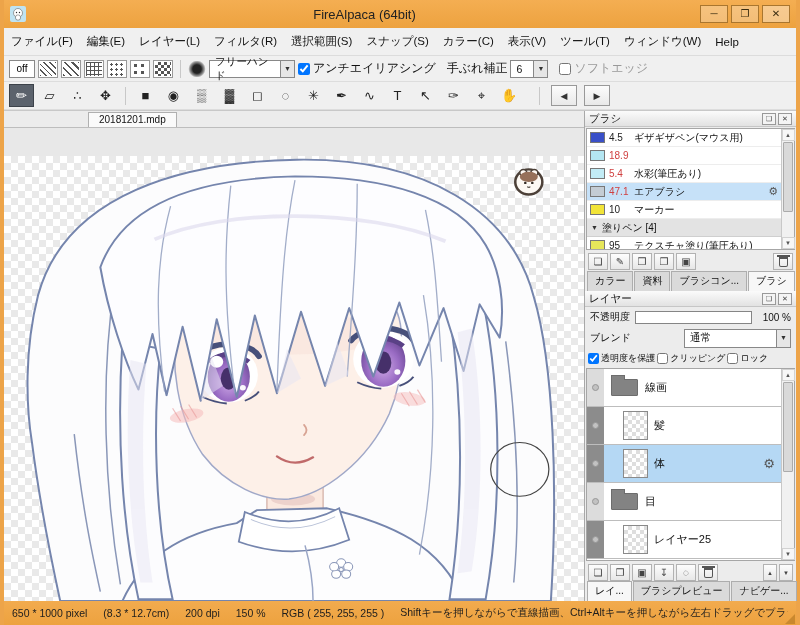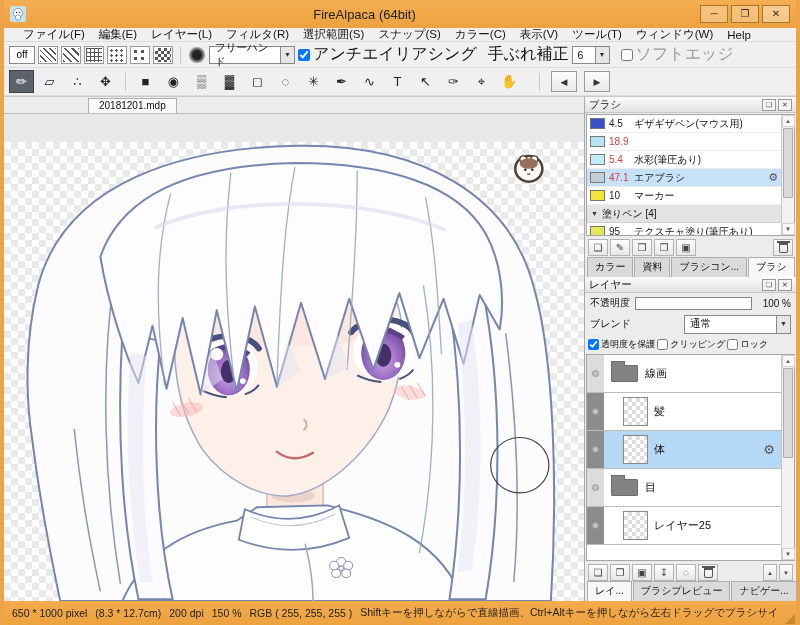--- a/index.html
+++ b/index.html
@@ -6,41 +6,41 @@
   html,body{width:800px;height:625px;overflow:hidden;}
   body{font-family:"Liberation Sans","DejaVu Sans",sans-serif;font-size:12px;color:#111;background:#fff;}
   .window{width:800px;height:625px;display:flex;flex-direction:column;background:#a21caf;border-left:4px solid #eda449;border-right:4px solid #eda449;}
   
   .titlebar{height:28px;background:linear-gradient(#f4ae52,#eda23f);display:flex;align-items:center;padding:0 6px;flex:0 0 auto;}
   .appicon{width:16px;height:16px;margin-right:6px;flex:0 0 auto;}
   .title-text{flex:1;text-align:center;font-size:13px;color:#222;}
   .winbtn{width:28px;height:18px;border:1px solid #a9762f;background:rgba(255,255,255,.28);font-size:10px;line-height:15px;text-align:center;color:#3a2c10;margin-left:3px;cursor:default;}
   .winbtn.close{background:rgba(255,255,255,.38);}
   
-  .menubar{height:14px;background:#f0f0f0;border-bottom:1px solid #dcdcdc;display:flex;align-items:center;padding:0 12px;flex:0 0 auto;}
+  .menubar{height:28px;background:#f0f0f0;border-bottom:1px solid #dcdcdc;display:flex;align-items:center;padding:0 0;flex:0 0 auto;}
   .menu-item{font-size:11.5px;padding:2px 7px;white-space:nowrap;}
   
   .toolbar{background:#f0f0f0;border-bottom:1px solid #ddd;display:flex;align-items:center;padding:0 5px;gap:3px;flex:0 0 auto;}
   .toolbar1{height:26px;}
   .toolbar2{height:28px;}
   .off-btn{width:26px;height:18px;border:1px solid #888;background:#fff;font-size:10px;line-height:15px;text-align:center;}
   .patbtn{width:20px;height:18px;border:1px solid #999;background:#fff;padding:1px;display:flex;}
   .pat{flex:1;}
   .pat-stripe{background:repeating-linear-gradient(45deg,#555 0 1px,#fff 1px 4px);}
   .pat-stripe2{background:repeating-linear-gradient(45deg,#555 0 2px,#fff 2px 5px);}
   .pat-grid{background-image:linear-gradient(#555 1px,transparent 1px),linear-gradient(90deg,#555 1px,transparent 1px);background-size:4px 4px;background-color:#fff;}
   .pat-dots{background:radial-gradient(#555 1px,transparent 1.3px);background-size:5px 5px;background-color:#fff;}
   .pat-dots2{background:radial-gradient(#555 1.5px,transparent 1.7px);background-size:7px 7px;background-color:#fff;}
   .pat-checker{background-image:linear-gradient(45deg,#555 25%,transparent 25% 75%,#555 75%),linear-gradient(45deg,#555 25%,transparent 25% 75%,#555 75%);background-position:0 0,3px 3px;background-size:6px 6px;background-color:#fff;}
   .sep{width:1px;height:18px;background:#c8c8c8;margin:0 4px;flex:0 0 auto;}
   .circle-btn{width:18px;height:16px;background:radial-gradient(circle,#222 0 35%,#999 60%,#f0f0f0 72%);border:none;}
   .dd{height:18px;border:1px solid #888;background:#fff;display:flex;align-items:center;font-size:10.5px;position:relative;padding-right:16px;padding-left:5px;}
   .dd .ddarrow{position:absolute;right:0;top:0;bottom:0;width:14px;background:#e6e6e6;border-left:1px solid #888;font-size:7px;line-height:16px;text-align:center;color:#333;}
   .cb{width:12px;height:12px;}
-  .cblabel{font-size:16px;}
+  .cblabel{font-size:12px;}
   .gray{color:#999;}
   .tool{width:25px;height:23px;border:1px solid transparent;background:transparent;display:flex;align-items:center;justify-content:center;font-size:13px;color:#222;}
   .tool.active{background:#5b626c;color:#fff;border-color:#3c424a;}
   .navbtn{width:26px;height:21px;border:1px solid #999;background:linear-gradient(#fcfcfc,#e9e9e9);font-size:9px;color:#333;display:flex;align-items:center;justify-content:center;margin-left:4px;}
   
   .main{flex:1;min-height:0;display:flex;border-top:1px solid #c8c8c8;}
   .canvas-area{flex:1;min-width:0;display:flex;flex-direction:column;background:#e8e8e8;gap:28px;}
   .tabbar{height:17px;background:#ececec;border-bottom:1px solid #bdbdbd;display:flex;align-items:flex-end;padding-left:84px;flex:0 0 auto;}
   .ctab{background:#fafafa;border:1px solid #b0b0b0;border-bottom:none;font-size:10px;padding:1px 10px 2px;white-space:nowrap;}
   .canvas{flex:1;position:relative;overflow:hidden;background-color:#fff;background-image:linear-gradient(45deg,#e9e9e9 25%,transparent 25% 75%,#e9e9e9 75%),linear-gradient(45deg,#e9e9e9 25%,transparent 25% 75%,#e9e9e9 75%);background-position:0 0,7px 7px;background-size:14px 14px;}
@@ -90,21 +90,21 @@
   .lgutter.light{background:#dcdcdc;}
   .ldot{width:7px;height:7px;border-radius:50%;background:#c2c2c2;border:1px solid #979797;}
   .lindent{width:13px;flex:0 0 auto;}
   .folder-ic{width:27px;height:17px;background:#838383;border:1px solid #6d6d6d;border-radius:1px;position:relative;margin:0 7px;flex:0 0 auto;}
   .folder-ic::before{content:"";position:absolute;top:-5px;left:-1px;width:12px;height:4px;background:#838383;border:1px solid #6d6d6d;border-bottom:none;}
   .lthumb{width:25px;height:29px;border:1px solid #8a8a8a;margin:0 6px;flex:0 0 auto;background-color:#fff;background-image:linear-gradient(45deg,#dedede 25%,transparent 25% 75%,#dedede 75%),linear-gradient(45deg,#dedede 25%,transparent 25% 75%,#dedede 75%);background-position:0 0,4px 4px;background-size:8px 8px;}
   .lname{font-size:11px;}
   .lrow .gear{margin-left:auto;margin-right:6px;font-size:13px;}
   .bottom-tabs{height:18px;display:flex;align-items:flex-end;gap:1px;padding:0 2px;flex:0 0 auto;}
   
-  .statusbar{height:24px;background:linear-gradient(#f2ab4e,#eda23f);display:flex;align-items:center;padding:0 8px;gap:8px;font-size:10.5px;color:#1d1d1d;white-space:nowrap;overflow:hidden;flex:0 0 auto;position:relative;}
+  .statusbar{height:24px;background:linear-gradient(#f2ab4e,#eda23f);display:flex;align-items:center;padding:0 8px;gap:16px;font-size:10.5px;color:#1d1d1d;white-space:nowrap;overflow:hidden;flex:0 0 auto;position:relative;}
   .statusbar .seg{flex:0 0 auto;}
   .statusbar .seg.last{flex:1;overflow:hidden;}
   .grip{position:absolute;right:1px;bottom:1px;width:0;height:0;border-left:10px solid transparent;border-bottom:10px solid #c9882f;}
 </style>
 </head>
 <body>
 
 <div class="window">
 
   <div class="titlebar">

